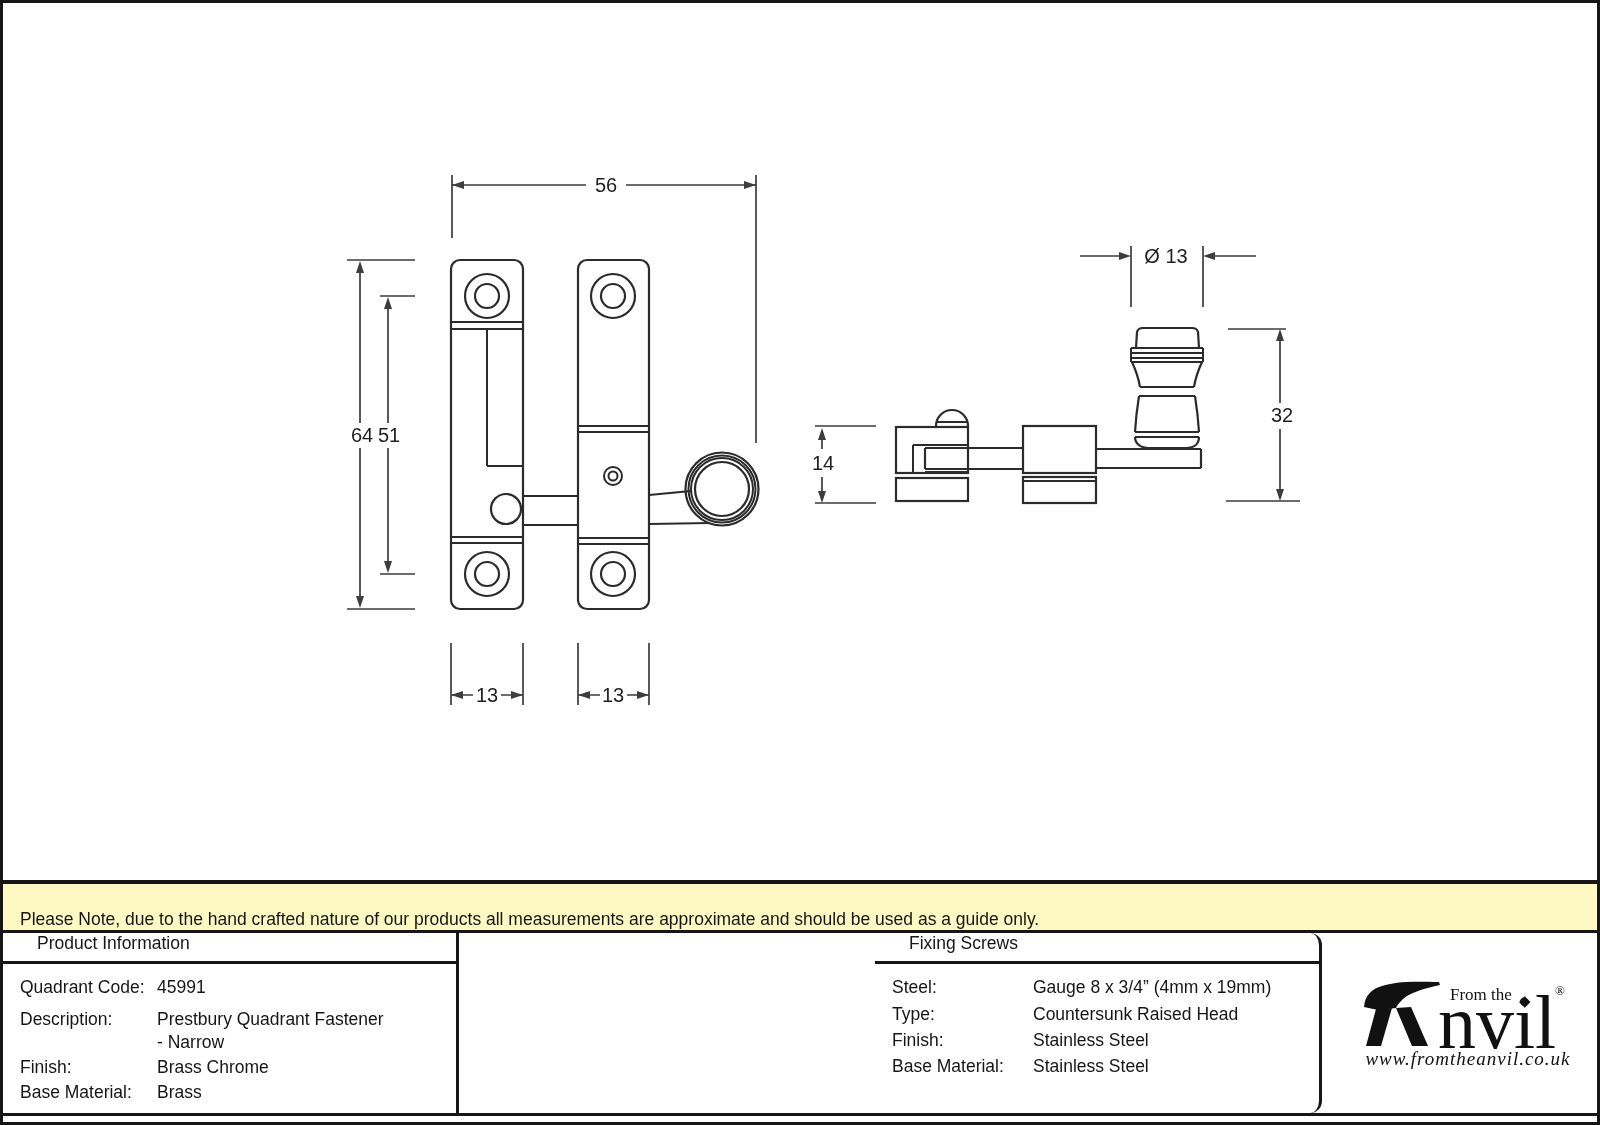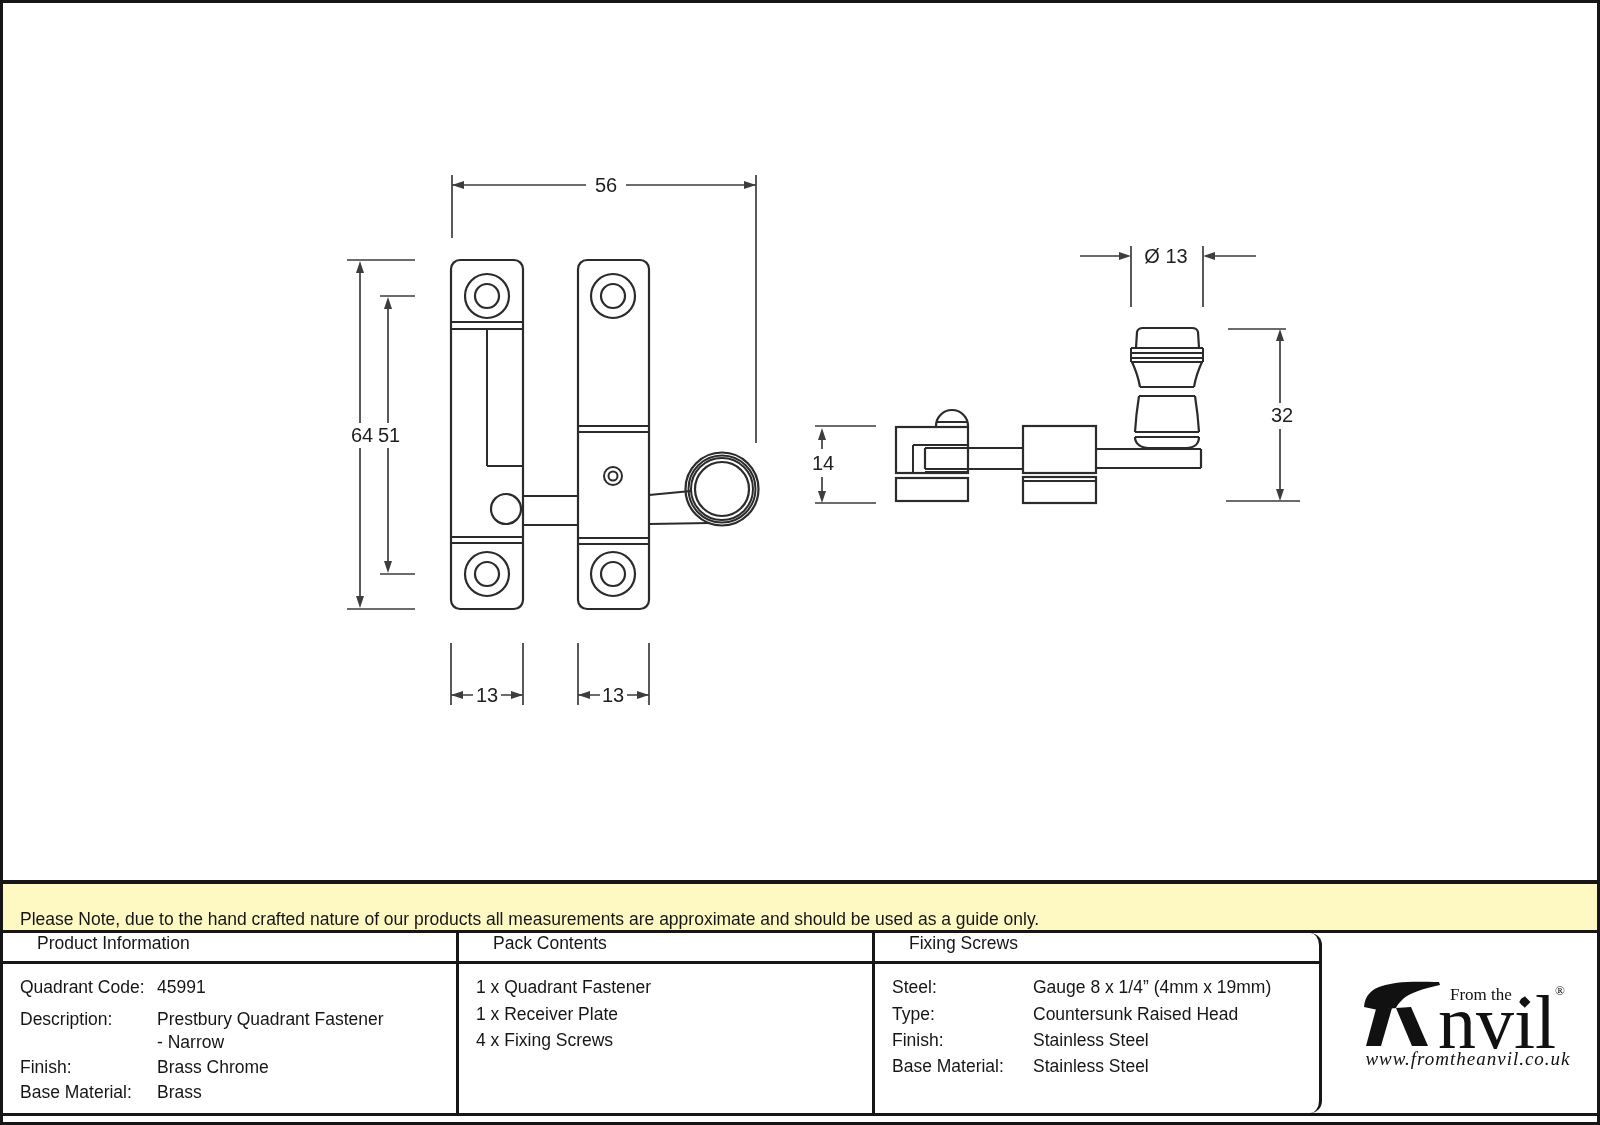--- a/index.html
+++ b/index.html
@@ -175,36 +175,28 @@
       <div class="row" style="top:122px;left:0;right:0;">
         <span class="lbl">Finish:</span>
         <span class="val">Brass Chrome</span>
       </div>
       <div class="row" style="top:147px;left:0;right:0;">
         <span class="lbl">Base Material:</span>
         <span class="val">Brass</span>
       </div>
     </div>
 
-    <div class="col col-2">
-      <div class="hdr">
-        <span>Pack Contents</span>
-      </div>
-      <div class="item" style="top:42px;">1 x Quadrant Fastener</div>
-      <div class="item" style="top:69px;">1 x Receiver Plate</div>
-      <div class="item" style="top:95px;">4 x Fixing Screws</div>
-    </div>
 
     <div class="col col-3">
       <div class="hdr">
         <span>Fixing Screws</span>
       </div>
       <div class="row" style="top:42px;left:0;right:0;">
         <span class="lbl">Steel:</span>
-        <span class="val">Gauge 8 x 1/4” (4mm x 19mm)</span>
+        <span class="val">Gauge 8 x 3/4” (4mm x 19mm)</span>
       </div>
       <div class="row" style="top:69px;left:0;right:8px;">
         <span class="lbl">Type:</span>
         <span class="val">Countersunk Raised Head</span>
       </div>
       <div class="row" style="top:95px;left:0;right:0;">
         <span class="lbl">Finish:</span>
         <span class="val">Stainless Steel</span>
       </div>
       <div class="row" style="top:121px;left:0;right:0;">

